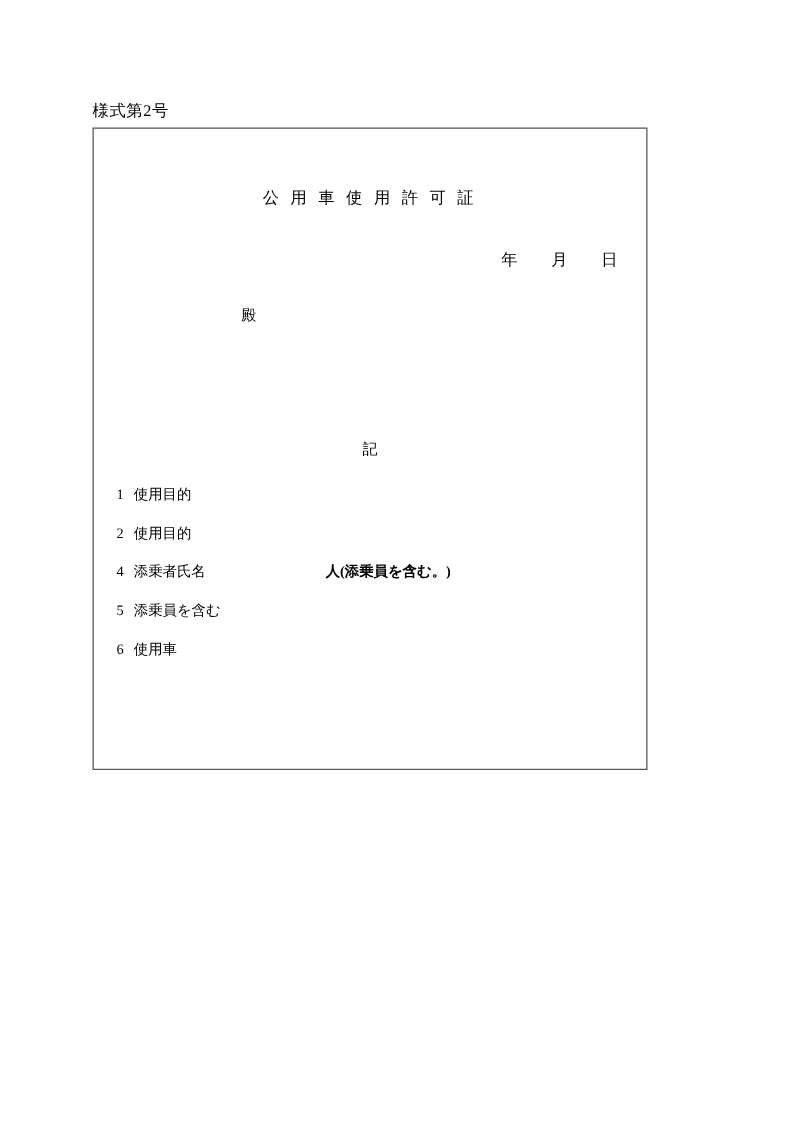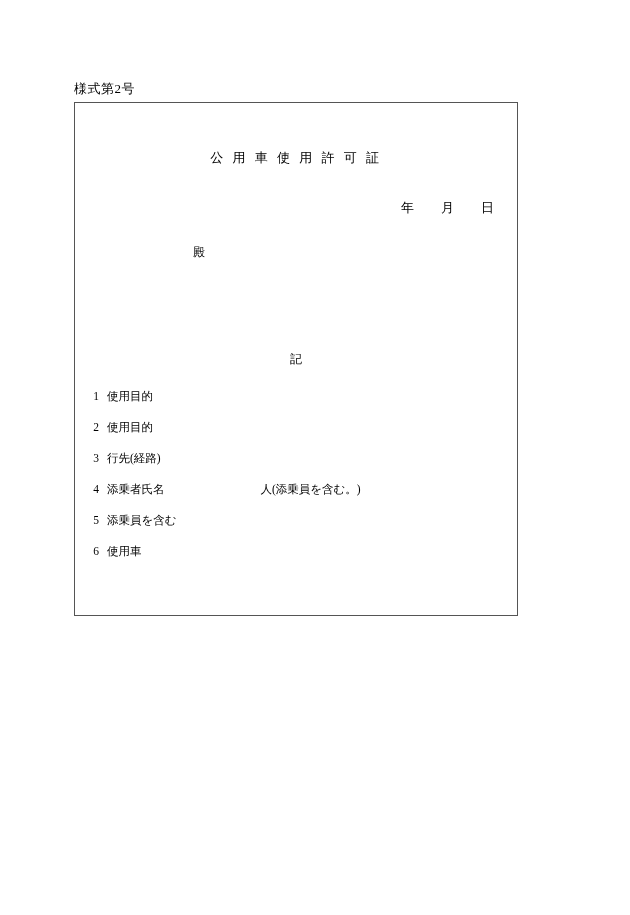--- a/index.html
+++ b/index.html
@@ -111,20 +111,21 @@
     display: inline-block;
     width: 22px;
     text-align: center;
   }
   .item .lbl {
     display: inline-block;
   }
   .item .trail {
     display: inline-block;
     margin-left: 96px;
+    font-weight: bold;
   }
 </style>
 </head>
 <body>
 
 <div class="page">
 
   <div class="form-label">様式第2号</div>
 
   <div class="doc-box">
@@ -144,23 +145,20 @@
       <div class="items">
 
         <div class="item">
           <span class="num">1</span><span class="lbl">使用目的</span><span class="trail"></span>
         </div>
 
         <div class="item">
           <span class="num">2</span><span class="lbl">使用目的</span><span class="trail"></span>
         </div>
 
-        <div class="item">
-          <span class="num">3</span><span class="lbl">行先(経路)</span><span class="trail"></span>
-        </div>
 
         <div class="item">
           <span class="num">4</span><span class="lbl">添乗者氏名</span><span class="trail">人(添乗員を含む。)</span>
         </div>
 
         <div class="item">
           <span class="num">5</span><span class="lbl">添乗員を含む</span><span class="trail"></span>
         </div>
 
         <div class="item">

